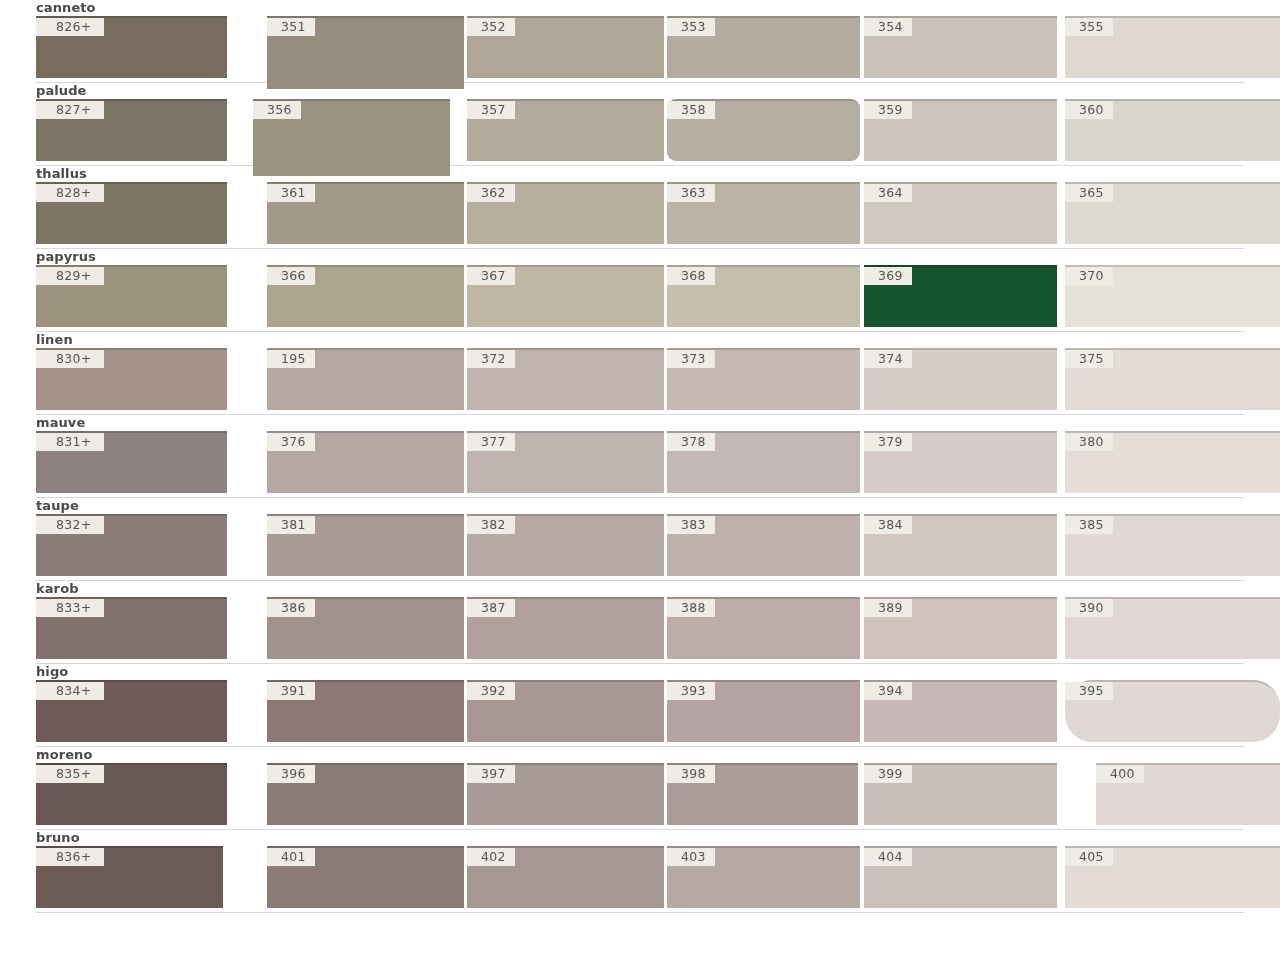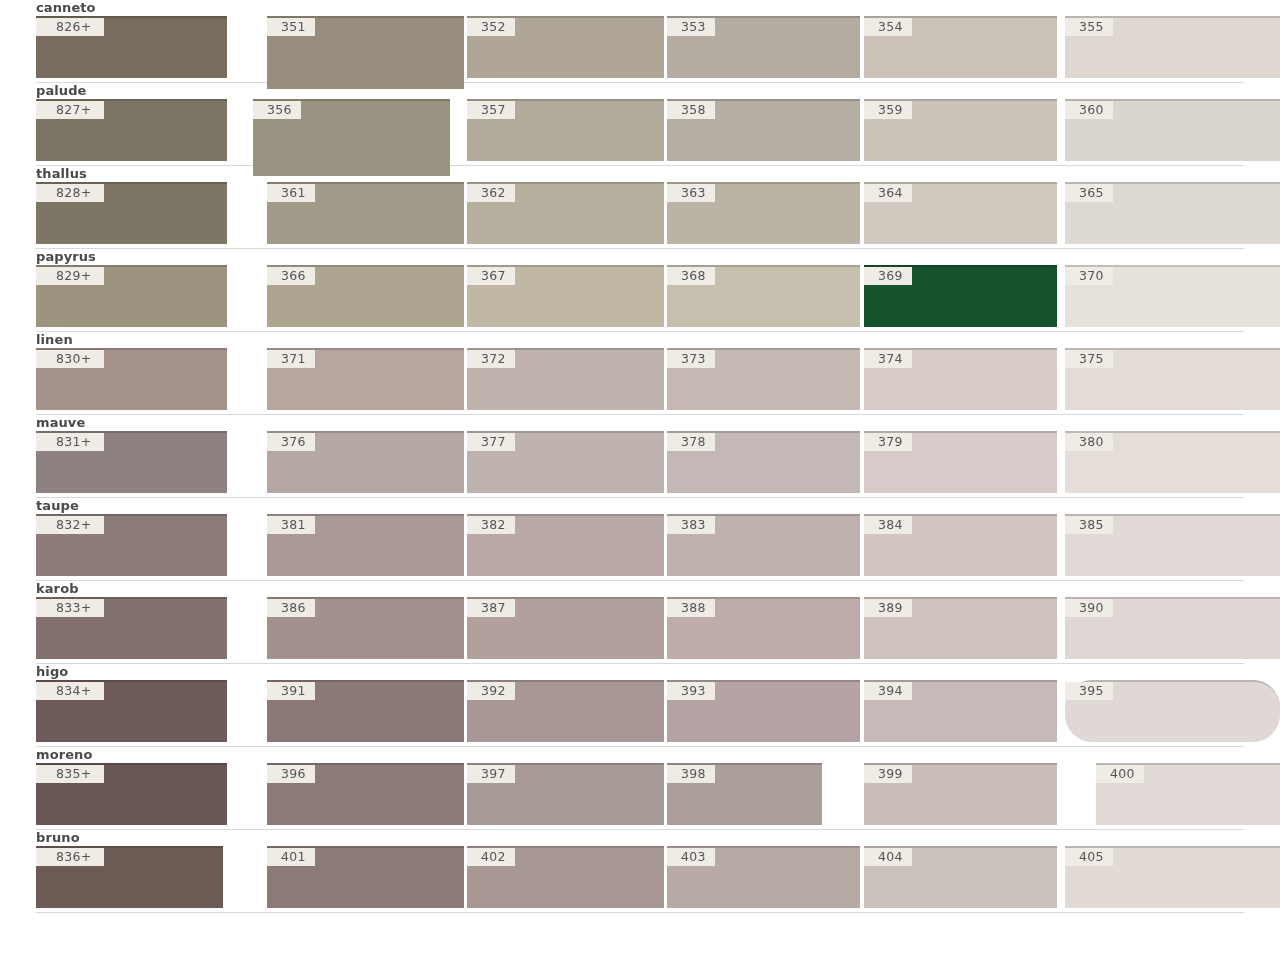--- a/index.html
+++ b/index.html
@@ -111,21 +111,21 @@
       <div class="swatch-strip">
         <div class="swatch primary" style="left: 36px; width: 191px; height: 62px; background: rgb(124, 117, 101);">
           <span class="swatch-code">827+</span>
         </div>
         <div class="swatch" style="left: 253px; width: 197px; height: 77px; background: rgb(155, 147, 130);">
           <span class="swatch-code">356</span>
         </div>
         <div class="swatch" style="left: 467px; width: 197px; height: 62px; background: rgb(178, 171, 155);">
           <span class="swatch-code">357</span>
         </div>
-        <div class="swatch" style="left: 667px; width: 193px; height: 62px; background: rgb(181, 174, 162);">
+        <div class="swatch" style="left: 667px; width: 193px; height: 62px; background: rgb(181, 174, 162); border-radius: 9px;">
           <span class="swatch-code">358</span>
         </div>
         <div class="swatch" style="left: 864px; width: 193px; height: 62px; background: rgb(202, 196, 187);">
           <span class="swatch-code">359</span>
         </div>
         <div class="swatch" style="left: 1065px; width: 215px; height: 62px; background: rgb(217, 213, 207);">
           <span class="swatch-code">360</span>
         </div>
       </div>
       <div class="row-rule"></div>
@@ -178,21 +178,21 @@
       </div>
       <div class="row-rule"></div>
     </div>
     <div class="palette-row">
       <div class="row-name">linen</div>
       <div class="swatch-strip">
         <div class="swatch primary" style="left: 36px; width: 191px; height: 62px; background: rgb(164, 146, 139);">
           <span class="swatch-code">830+</span>
         </div>
         <div class="swatch" style="left: 267px; width: 197px; height: 62px; background: rgb(182, 166, 159);">
-          <span class="swatch-code">371</span>
+          <span class="swatch-code">195</span>
         </div>
         <div class="swatch" style="left: 467px; width: 197px; height: 62px; background: rgb(192, 178, 173);">
           <span class="swatch-code">372</span>
         </div>
         <div class="swatch" style="left: 667px; width: 193px; height: 62px; background: rgb(198, 185, 180);">
           <span class="swatch-code">373</span>
         </div>
         <div class="swatch" style="left: 864px; width: 193px; height: 62px; background: rgb(214, 203, 199);">
           <span class="swatch-code">374</span>
         </div>
@@ -303,21 +303,21 @@
       <div class="swatch-strip">
         <div class="swatch primary" style="left: 36px; width: 191px; height: 62px; background: rgb(104, 87, 84);">
           <span class="swatch-code">835+</span>
         </div>
         <div class="swatch" style="left: 267px; width: 197px; height: 62px; background: rgb(139, 122, 119);">
           <span class="swatch-code">396</span>
         </div>
         <div class="swatch" style="left: 467px; width: 197px; height: 62px; background: rgb(168, 154, 151);">
           <span class="swatch-code">397</span>
         </div>
-        <div class="swatch" style="left: 667px; width: 155px; height: 62px; background: rgb(171, 157, 154); text-align: right;">
+        <div class="swatch" style="left: 667px; width: 191px; height: 62px; background: rgb(171, 157, 154); text-align: right;">
           <span class="swatch-code">398</span>
         </div>
         <div class="swatch" style="left: 864px; width: 193px; height: 62px; background: rgb(201, 189, 186);">
           <span class="swatch-code">399</span>
         </div>
         <div class="swatch" style="left: 1065px; width: 215px; height: 62px; background: rgb(225, 217, 213); margin-left: 31px;">
           <span class="swatch-code">400</span>
         </div>
       </div>
       <div class="row-rule"></div>

